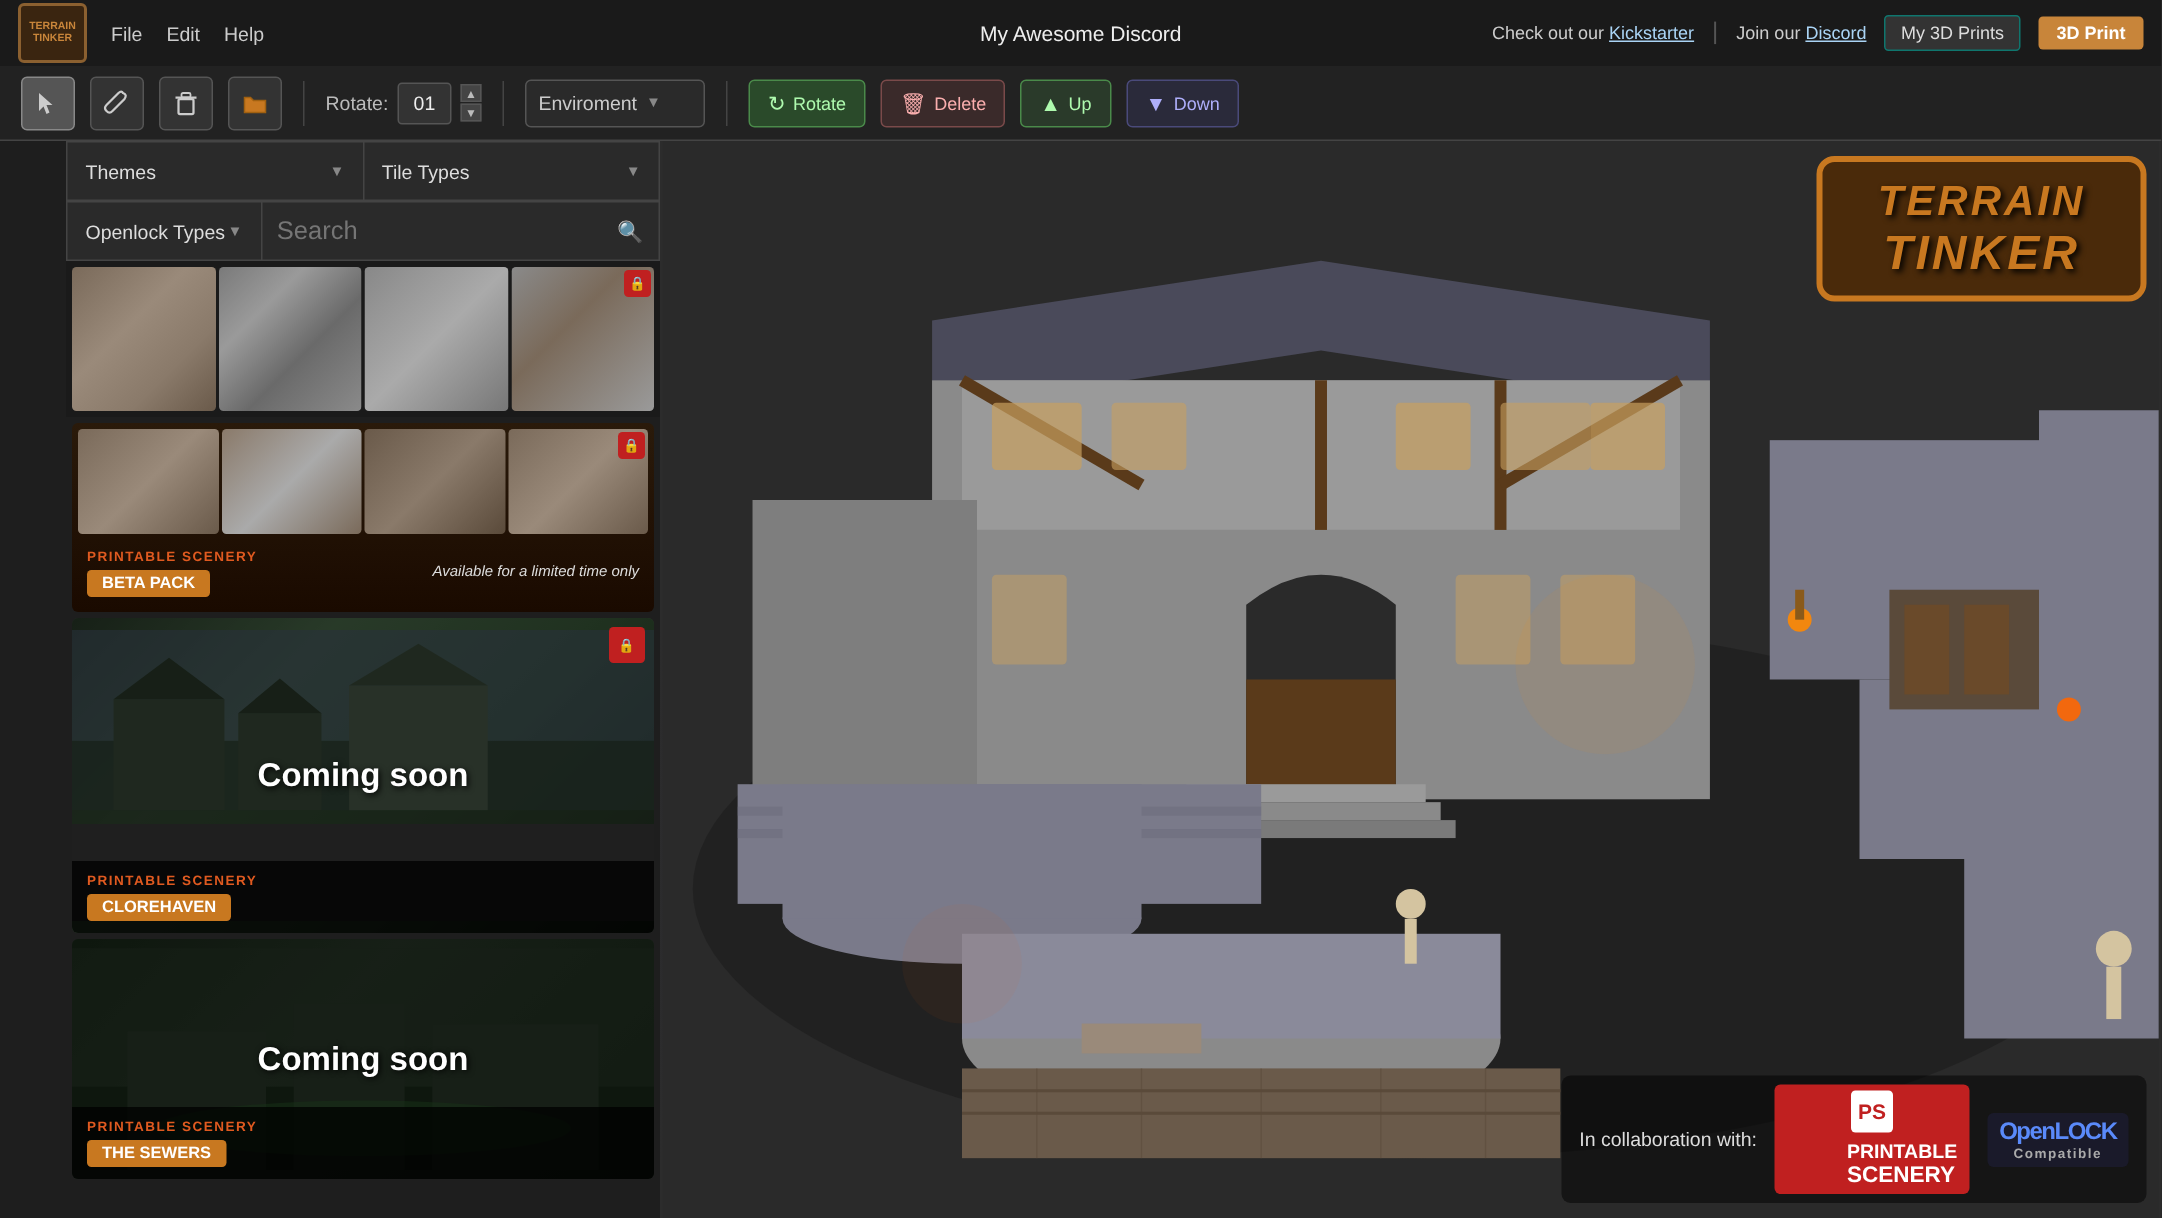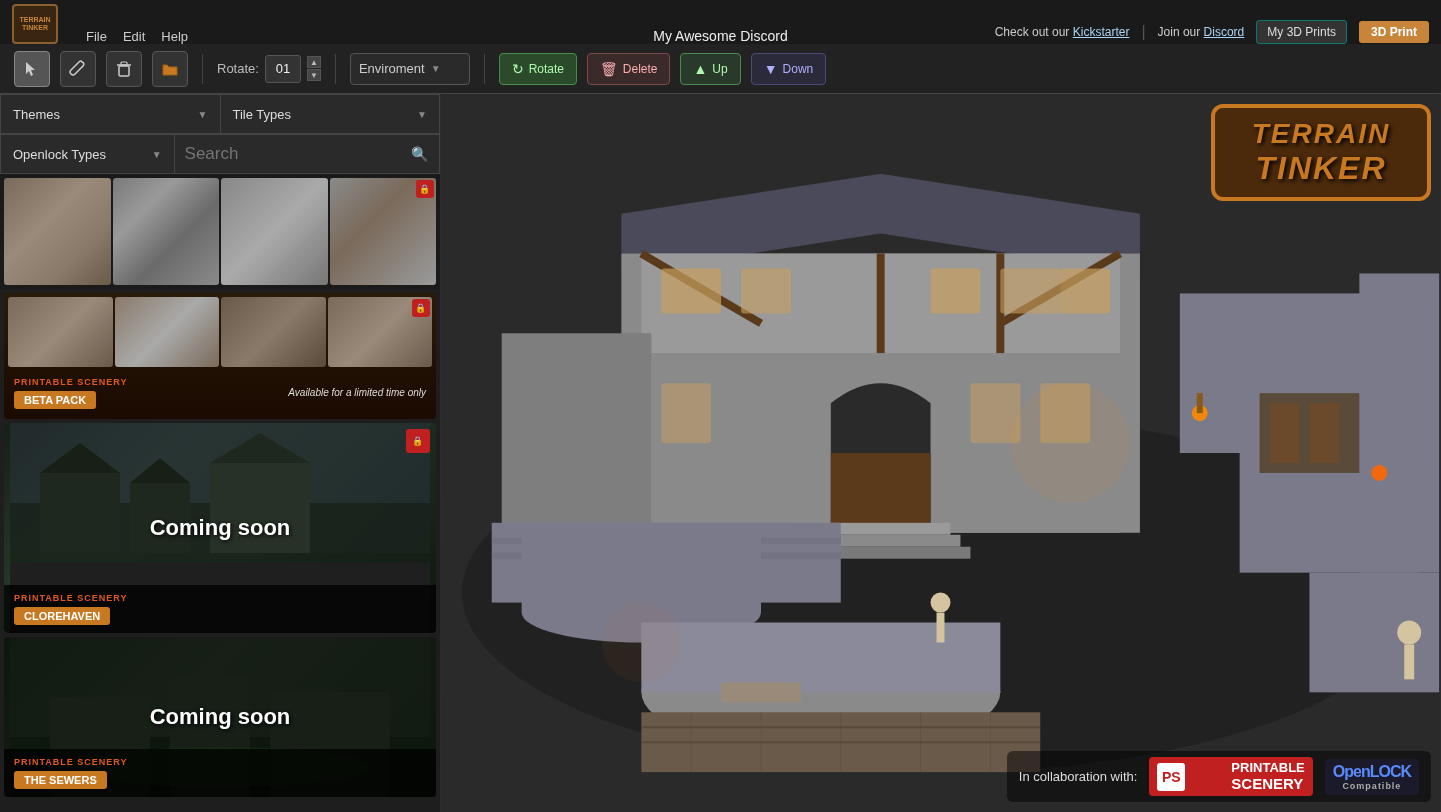--- a/index.html
+++ b/index.html
@@ -1,21 +1,21 @@
 <!DOCTYPE html>
 <html><head>
   <meta charset="utf-8">
   <style>
     * { box-sizing: border-box; margin: 0; padding: 0; }
     body { width: 1441px; height: 812px; background: #2a2a2a; font-family: Arial, sans-serif; overflow: hidden; position: relative; }
 
     
     .top-nav {
-      width: 100%; height: 44px; background: #1a1a1a; display: flex; align-items: flex-end;
-      padding: 0 12px; gap: 28px; position: relative; z-index: 10;
+      width: 100%; height: 44px; background: #1a1a1a; display: flex; align-items: center;
+      padding: 0 12px; gap: 16px; position: relative; z-index: 10;
     }
     .logo-box {
       width: 46px; height: 40px; background: #3a2510; border: 2px solid #8b6030;
       display: flex; align-items: center; justify-content: center; border-radius: 4px;
     }
     .logo-text { color: #c8853a; font-size: 7px; font-weight: bold; text-align: center; line-height: 1.1; }
     .nav-menu { display: flex; gap: 16px; }
     .nav-item { color: #ccc; font-size: 13px; cursor: pointer; }
     .project-title { color: #eee; font-size: 14px; position: absolute; left: 50%; transform: translateX(-50%); }
     .nav-right { margin-left: auto; display: flex; align-items: center; gap: 12px; }
@@ -51,21 +51,21 @@
     .action-btn.rotate { background: #2a4a2a; }
     .action-btn.delete { background: #3a2a2a; border-color: #7a4a4a; color: #faaaa a; color: #faaeae; }
     .action-btn.up { background: #2a3a2a; }
     .action-btn.down { background: #2a2a3a; border-color: #4a4a7a; color: #aeaefa; }
     .action-icon { font-size: 14px; }
 
     
     .main-area { display: flex; width: 100%; height: calc(812px - 94px); }
 
     
-    .left-panel { width: 440px; height: 100%; background: #1e1e1e; flex-shrink: 0; overflow-y: auto; }
+    .left-panel { width: 440px; height: 100%; background: #1e1e1e; flex-shrink: 0; overflow-y: auto; padding-left: 44px; }
     .panel-row { display: flex; }
 
     .dropdown-btn {
       flex: 1; height: 40px; background: #2a2a2a; border: 1px solid #444; color: #ddd; font-size: 13px;
       display: flex; align-items: center; justify-content: space-between; padding: 0 12px; cursor: pointer;
     }
     .dropdown-arrow { color: #888; font-size: 10px; }
 
     .search-bar {
       display: flex; align-items: center; height: 40px; background: #2a2a2a; border: 1px solid #444;
@@ -135,21 +135,21 @@
 
     
     .collab-footer {
       position: absolute; bottom: 10px; right: 10px; z-index: 5;
       display: flex; align-items: center; gap: 12px;
       background: rgba(0,0,0,0.5); padding: 6px 12px; border-radius: 6px;
     }
     .collab-text { color: #ddd; font-size: 13px; }
     .collab-ps {
       background: #c02020; padding: 4px 8px; border-radius: 4px;
-      display: flex; align-items: center; gap: 6px;
+      display: flex; align-items: center; gap: 6px; flex-direction: column;
     }
     .collab-ps-icon { width: 28px; height: 28px; background: #fff; border-radius: 3px; display: flex; align-items: center; justify-content: center; }
     .collab-ps-icon-inner { color: #c02020; font-size: 14px; font-weight: bold; }
     .collab-ps-text { color: #fff; font-size: 11px; font-weight: bold; line-height: 1.1; margin-left: 40px; }
     .collab-ps-text span { display: block; font-size: 13px; }
     .collab-ol { background: #1a1a2a; padding: 4px 8px; border-radius: 4px; display: flex; align-items: center; gap: 6px; }
     .collab-ol-logo { color: #5a8afa; font-size: 16px; font-weight: 900; letter-spacing: -1px; }
     .collab-ol-text { color: #aaa; font-size: 9px; font-weight: bold; letter-spacing: 1px; }
 
     

